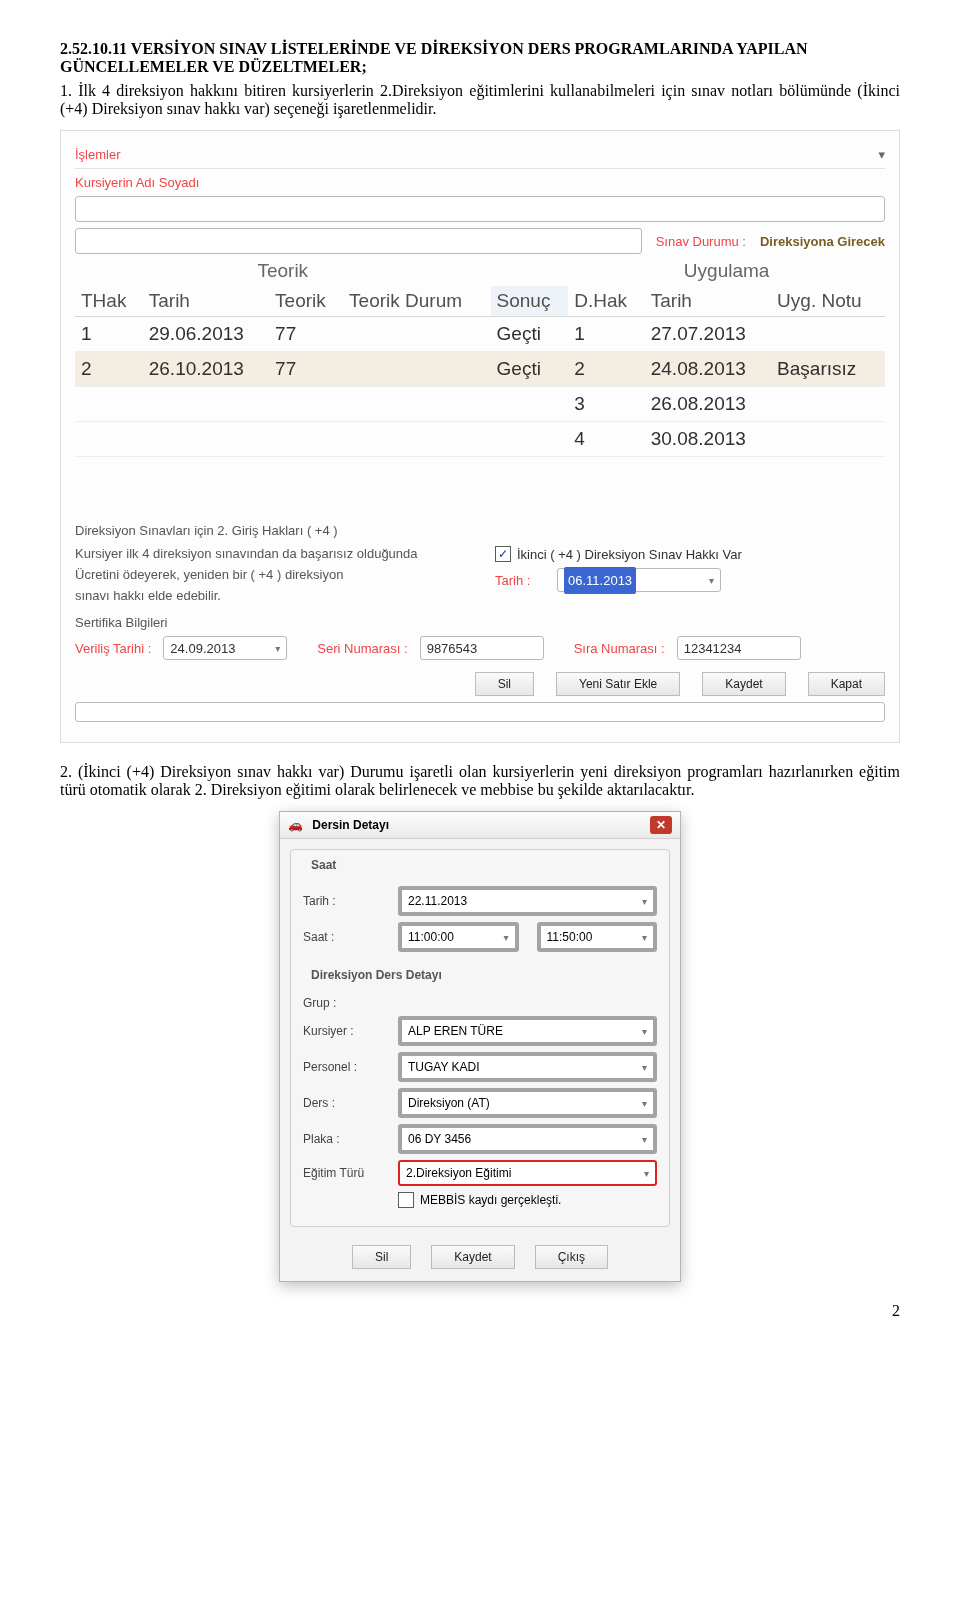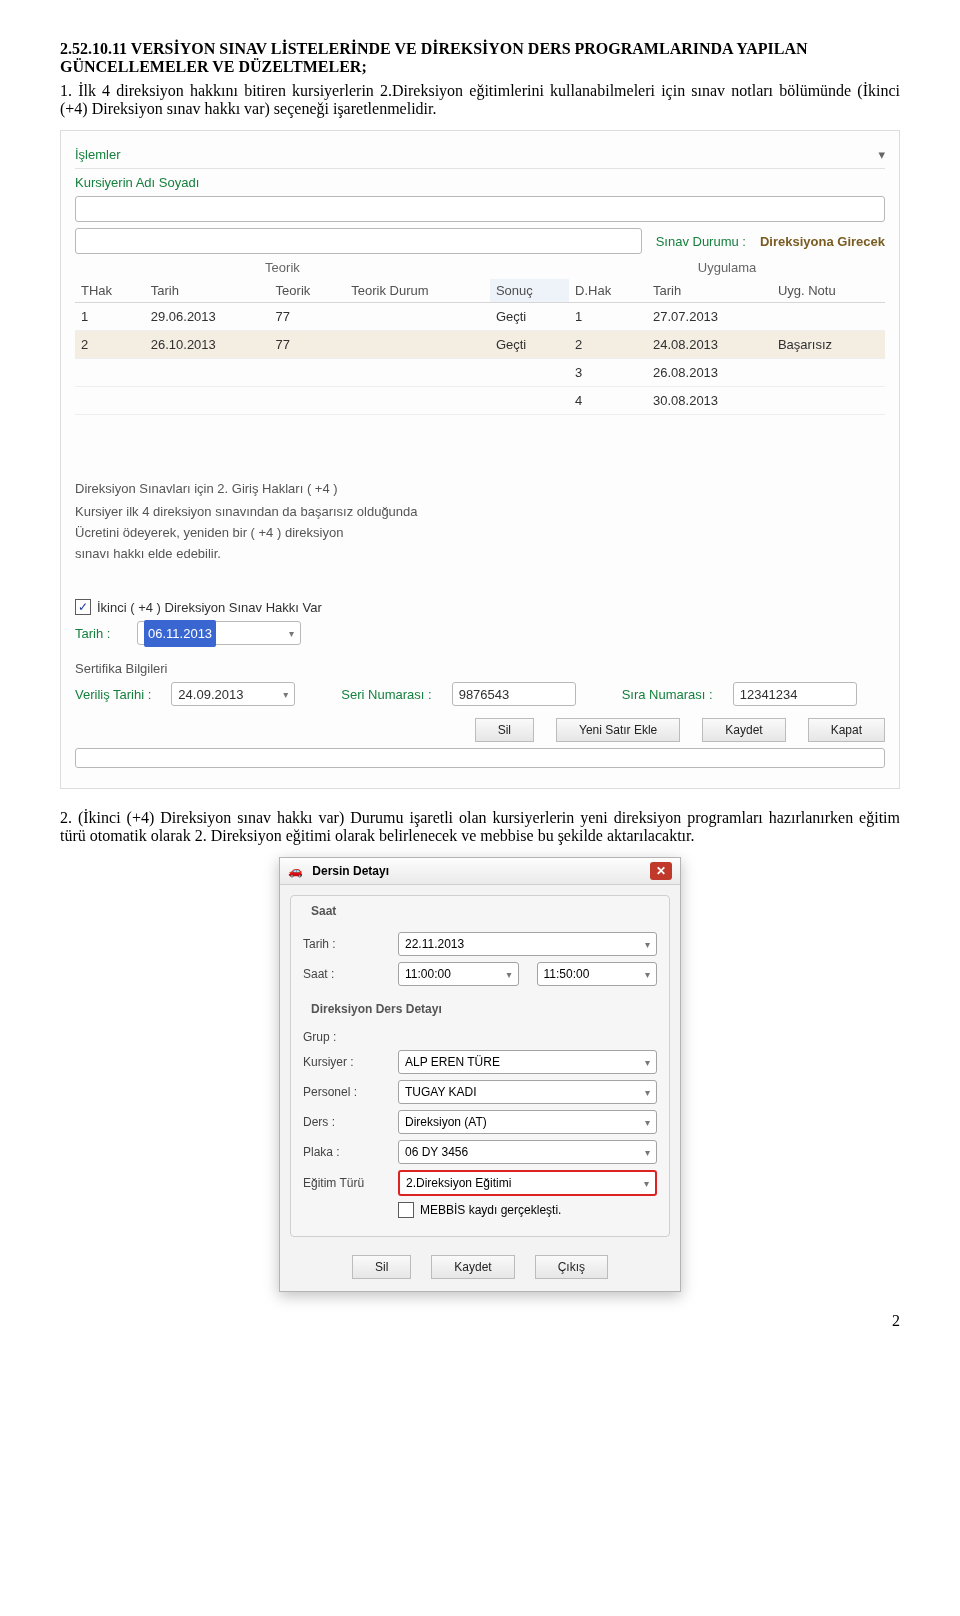--- a/index.html
+++ b/index.html
@@ -18,36 +18,36 @@
     margin: 12px 0 20px 0;
     font-family: "Segoe UI", Tahoma, sans-serif;
     font-size: 13px;
     color: #303030;
     background: #fdfdfd;
     border: 1px solid #dcdcdc;
   }
   
   .form1 { padding: 10px 14px 14px 14px; }
   .fieldrow { display: flex; align-items: center; margin: 6px 0; }
-  .label { color: #15803d; margin-right: 6px; }
+  .label { color: #ef4444; margin-right: 6px; }
   .input {
     border: 1px solid #b8b8b8;
     background: #fff;
     padding: 2px 6px;
     height: 20px;
     display: inline-flex;
     align-items: center;
     border-radius: 3px;
   }
   .input.wide { flex: 1; }
   .hr { border-top: 1px solid #e2e2e2; margin: 6px 0; }
   .table1 {
     width: 100%;
     border-collapse: collapse;
-    font-size: 13px;
+    font-size: 19px;
   }
   .table1 th {
     text-align: left;
     font-weight: normal;
     color: #505050;
     padding: 4px 6px;
     border-bottom: 1px solid #d6d6d6;
   }
   .table1 td {
     padding: 6px 6px;
@@ -120,21 +120,21 @@
     border-radius: 4px;
     margin: 10px;
     padding: 8px 12px 12px 12px;
     background: #f6f6f6;
   }
   .group-title { color:#555; font-weight:bold; margin: -14px 0 8px 4px; background:#f6f6f6; display:inline-block; padding:0 4px; }
   .dlg-row { display:flex; align-items:center; margin:6px 0; }
   .dlg-row .dlglabel { width:95px; color:#444; }
   .dlg-row .dlginput {
     flex:1;
-    border: 1px solid #a3a3a3;
+    border: 4px solid #a3a3a3;
     background:#fff;
     padding:2px 6px;
     border-radius:3px;
     display:flex;align-items:center;justify-content:space-between;
     height:18px;
   }
   .dlg-row .dlginput.combo::after{ content:"▾"; color:#777; font-size:10px; }
   .dlg-row .time-pair { flex:1; display:flex; gap:18px; }
   .dlg-row .time-pair .dlginput{ flex:1; }
   .dlg-row.highlight .dlginput { border:2px solid #d22; }
@@ -225,21 +225,21 @@
       <td>4</td>
       <td>30.08.2013</td>
       <td></td>
     </tr>
   </tbody>
     </table>
 
   <div style="height:60px;"></div>
 
   <div class="section-note">Direksiyon Sınavları için 2. Giriş Hakları  ( +4 )</div>
-  <div style="display:flex; gap:30px; align-items:flex-start;flex-direction:column;">
+  <div style="display:flex; gap:30px; align-items:flex-start;">
     <div style="flex:1;">
       <div class="section-note">Kursiyer ilk 4 direksiyon sınavından da başarısız olduğunda</div>
       <div class="section-note">Ücretini ödeyerek, yeniden bir ( +4 ) direksiyon</div>
       <div class="section-note">sınavı hakkı elde edebilir.</div>
     </div>
     <div style="flex:1;">
       <div class="fieldrow">
         <span class="checkbox">✓</span>
         <span>İkinci ( +4 )  Direksiyon Sınav Hakkı Var</span>
       </div>
@@ -247,21 +247,21 @@
         <span class="label" style="width:50px;">Tarih :</span>
         <span class="inline-input" style="width:150px; justify-content:space-between;">
           <span class="date-hl">06.11.2013</span>
           <span style="color:#777;font-size:10px;">▾</span>
         </span>
       </div>
     </div>
   </div>
 
   <div class="section-note" style="margin-top:10px;">Sertifika Bilgileri</div>
-  <div class="fieldrow" style="gap:8px;">
+  <div class="fieldrow" style="">
     <span class="label">Veriliş Tarihi :</span>
     <span class="inline-input" style="width:110px; justify-content:space-between;">
       <span>24.09.2013</span>
       <span style="color:#777;font-size:10px;">▾</span>
     </span>
     <span style="width:30px;"></span>
     <span class="label">Seri Numarası :</span>
     <span class="inline-input" style="width:110px;">
       <span>9876543</span>
     </span>

